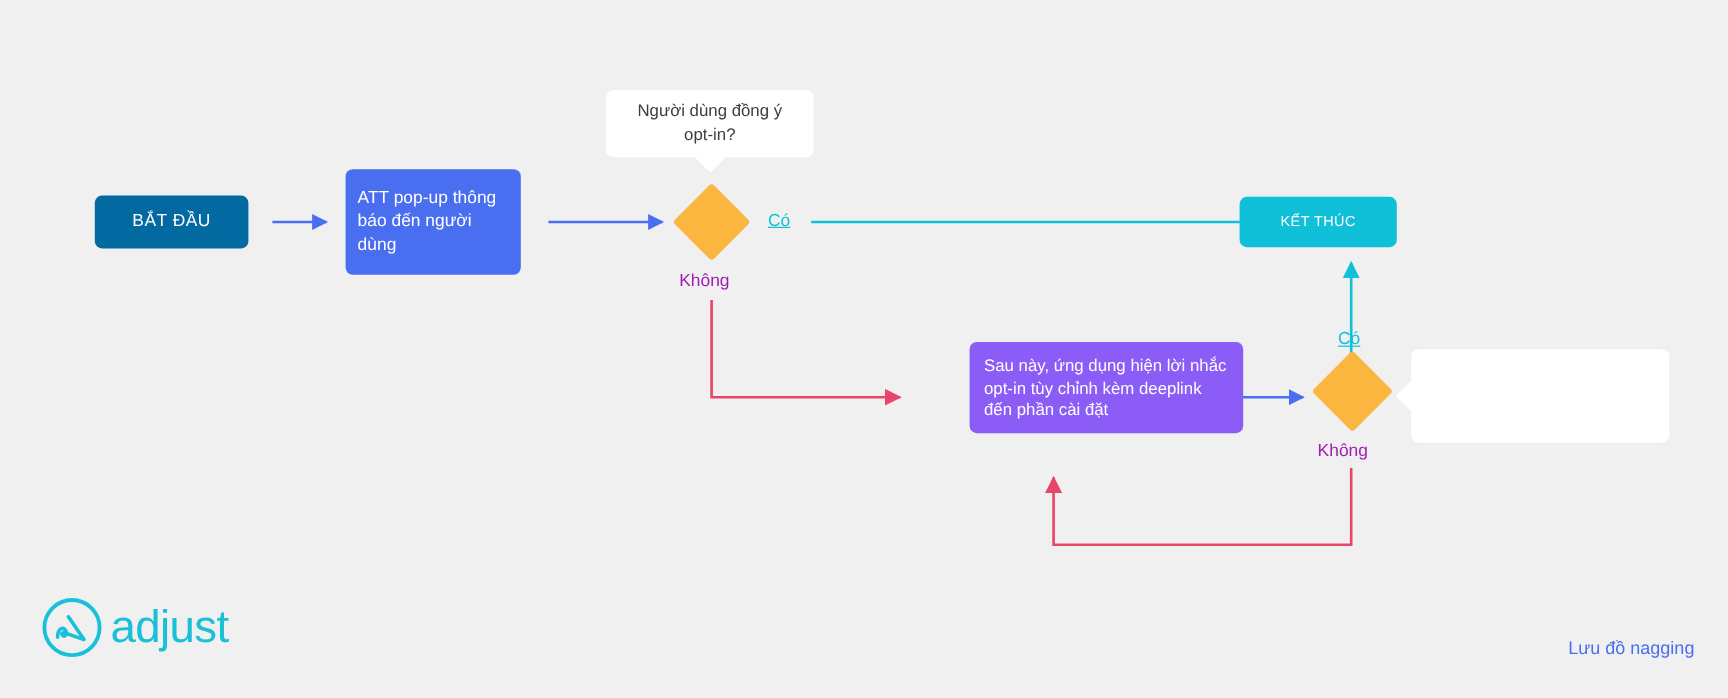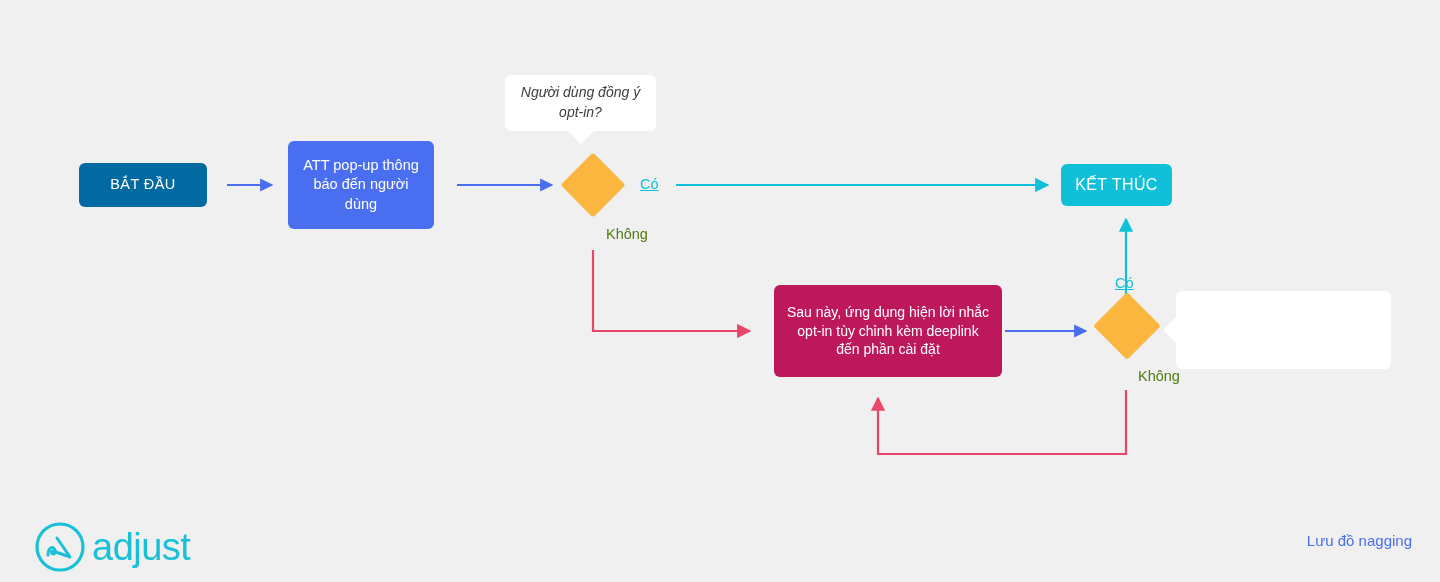--- a/index.html
+++ b/index.html
@@ -18,43 +18,42 @@
   #edges {
     position: absolute; left: 0; top: 0;
     width: 1440px; height: 582px;
     pointer-events: none;
   }
 
   
   .node {
     position: absolute;
     display: flex; align-items: center; justify-content: center;
-    text-align: center;
     color: #ffffff;
     border-radius: 6px;
     line-height: 1.32;
   }
   .node-start {
     left: 79px; top: 163px; width: 128px; height: 44px;
     background: #0369a1;
     font-size: 14.5px; letter-spacing: .4px;
   }
   .node-att {
     left: 288px; top: 141px; width: 146px; height: 88px;
     background: #4a6ef0;
     font-size: 14.5px; padding: 4px 10px;
   }
   .node-end {
-    left: 1061px; top: 164px; width: 111px; height: 42px;
+    left: 1033px; top: 164px; width: 131px; height: 42px;
     background: #0fc0d8;
-    font-size: 16px; letter-spacing: .4px;
+    font-size: 12px; letter-spacing: .4px;
   }
   .node-later {
-    left: 774px; top: 285px; width: 228px; height: 92px;
-    background: #be185d;
+    left: 808px; top: 285px; width: 228px; height: 76px;
+    background: #8b5cf6;
     font-size: 14px; padding: 4px 12px;
   }
 
   
   .diamond {
     position: absolute;
     background: #fab63f;
     transform: rotate(45deg);
     border-radius: 3px;
   }
@@ -67,21 +66,21 @@
     background: #ffffff;
     border-radius: 6px;
     color: #3c3c41;
     font-size: 14px;
     line-height: 1.42;
     text-align: center;
     display: flex; align-items: center; justify-content: center;
     padding: 8px 14px;
   }
   .callout-top {
-    left: 505px; top: 75px; width: 151px; height: 56px; font-style: italic;
+    left: 505px; top: 75px; width: 173px; height: 56px;
   }
   .callout-top .tail {
     position: absolute;
     left: 50%; margin-left: -13px; bottom: -13px;
     width: 0; height: 0;
     border-left: 13px solid transparent;
     border-right: 13px solid transparent;
     border-top: 13px solid #ffffff;
   }
   .callout-right {
@@ -96,31 +95,31 @@
     border-right: 13px solid #ffffff;
   }
 
   
   .edge-label {
     position: absolute;
     font-size: 14.5px;
     white-space: nowrap;
   }
   .label-yes { color: #0fc0d8; text-decoration: underline; }
-  .label-no  { color: #4d7c0f; margin-left: 40px; }
+  .label-no  { color: #a21caf; }
   .label-yes-1 { left: 640px; top: 176px; }
   .label-no-1  { left: 566px; top: 226px; }
   .label-yes-2 { left: 1115px; top: 275px; }
   .label-no-2  { left: 1098px; top: 368px; }
 
   
   .logo {
     position: absolute;
     left: 34px; top: 497px;
-    display: flex; align-items: center; gap: 6px; margin-top: 24px;
+    display: flex; align-items: center; gap: 6px;
   }
   .logo-word {
     font-family: "Liberation Sans", sans-serif;
     font-size: 38px;
     color: #19c0d8;
     letter-spacing: -0.5px;
     line-height: 1;
     font-weight: 400;
   }
   .caption {

